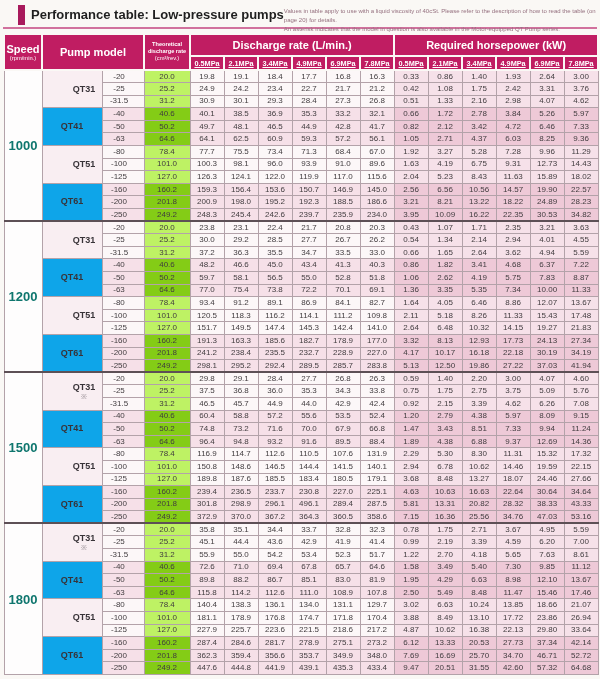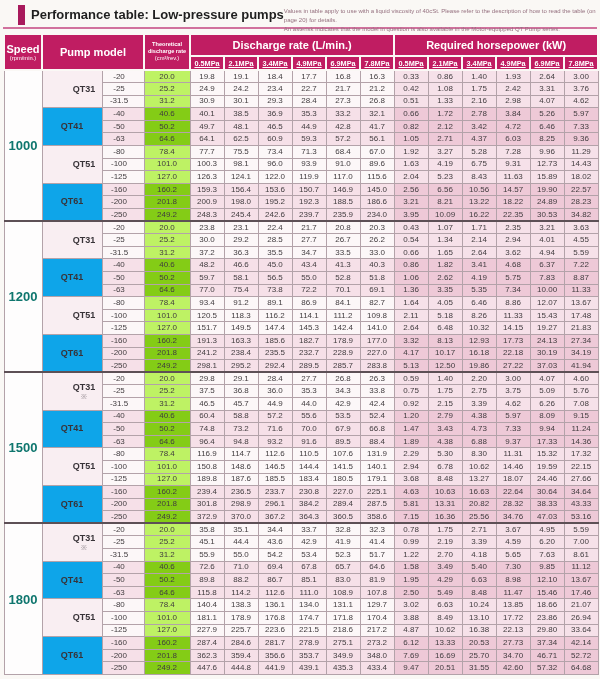--- a/index.html
+++ b/index.html
@@ -599,39 +599,39 @@
         <td class="size-cell">-50</td>
         <td class="theo-cell">50.2</td>
         <td class="d-cell">74.8</td>
         <td class="d-cell">73.2</td>
         <td class="d-cell">71.6</td>
         <td class="d-cell">70.0</td>
         <td class="d-cell">67.9</td>
         <td class="d-cell">66.8</td>
         <td class="p-cell">1.47</td>
         <td class="p-cell">3.43</td>
-        <td class="p-cell">4.73</td>
+        <td class="p-cell">8.51</td>
         <td class="p-cell">7.33</td>
         <td class="p-cell">9.94</td>
         <td class="p-cell">11.24</td>
       </tr>
       <tr class="band-b">
         <td class="size-cell">-63</td>
         <td class="theo-cell">64.6</td>
         <td class="d-cell">96.4</td>
         <td class="d-cell">94.8</td>
         <td class="d-cell">93.2</td>
         <td class="d-cell">91.6</td>
         <td class="d-cell">89.5</td>
         <td class="d-cell">88.4</td>
         <td class="p-cell">1.89</td>
         <td class="p-cell">4.38</td>
         <td class="p-cell">6.88</td>
         <td class="p-cell">9.37</td>
-        <td class="p-cell">17.33</td>
+        <td class="p-cell">12.69</td>
         <td class="p-cell">14.36</td>
       </tr>
       <tr class="band-a model-start">
         <td class="model-cell" rowspan="3">
           <div class="model-name">QT51</div>
         </td>
         <td class="size-cell">-80</td>
         <td class="theo-cell">78.4</td>
         <td class="d-cell">116.9</td>
         <td class="d-cell">114.7</td>
@@ -696,21 +696,21 @@
         <td class="p-cell">22.64</td>
         <td class="p-cell">30.64</td>
         <td class="p-cell">34.64</td>
       </tr>
       <tr class="band-b">
         <td class="size-cell">-200</td>
         <td class="theo-cell">201.8</td>
         <td class="d-cell">301.8</td>
         <td class="d-cell">298.9</td>
         <td class="d-cell">296.1</td>
-        <td class="d-cell">384.2</td>
+        <td class="d-cell">496.1</td>
         <td class="d-cell">289.4</td>
         <td class="d-cell">287.5</td>
         <td class="p-cell">5.81</td>
         <td class="p-cell">13.31</td>
         <td class="p-cell">20.82</td>
         <td class="p-cell">28.32</td>
         <td class="p-cell">38.33</td>
         <td class="p-cell">43.33</td>
       </tr>
       <tr class="band-b">

